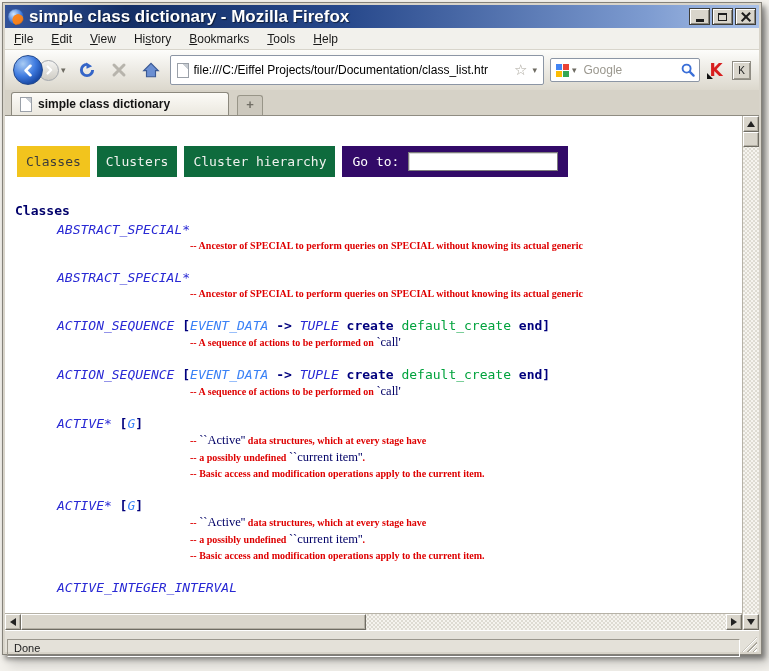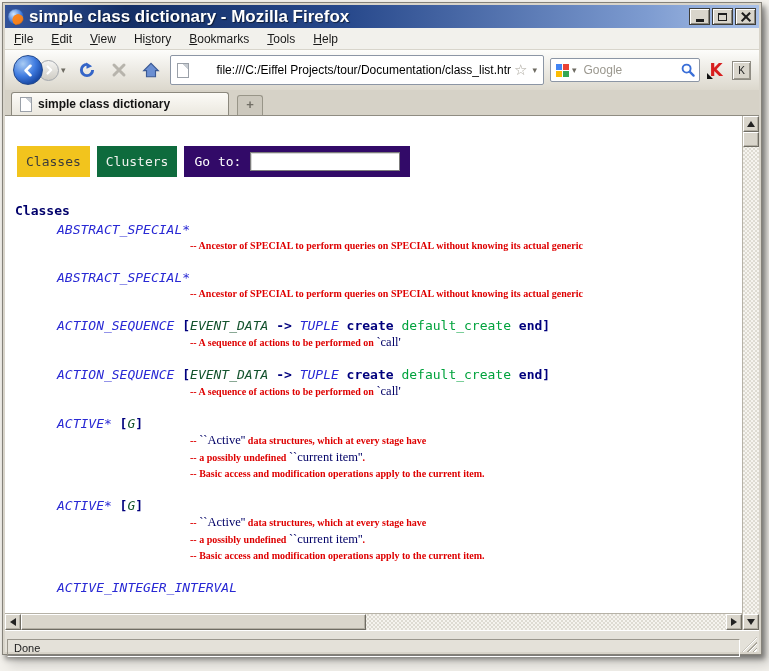--- a/index.html
+++ b/index.html
@@ -54,21 +54,21 @@
   .back-btn { width:30px; height:30px; border-radius:50%; border:1px solid #23498c; z-index:2;
     background:radial-gradient(circle at 32% 28%, #a9ccf4 0%, #3f7be0 45%, #1a4aa6 75%, #123a86 100%);
     display:flex; align-items:center; justify-content:center; }
   .fwd-btn { width:21px; height:21px; border-radius:50%; border:1px solid #a3a7ad; margin-left:-5px; z-index:1;
     background:linear-gradient(#f4f4f2,#cfccc4);
     display:flex; align-items:center; justify-content:center; }
   .caret { color:#6e6b62; font-size:9px; line-height:1; padding:0 2px; font-family:"DejaVu Sans",sans-serif; }
   .tool-ic { width:26px; height:26px; display:flex; align-items:center; justify-content:center; }
 
   .urlbar { flex:1; height:24px; background:#fff; border:1px solid #8c96a5; border-radius:2px;
-    display:flex; align-items:center; padding:14px 4px; min-width:0;text-align:right; }
+    display:flex; align-items:center; padding:14px 4px; min-width:0; }
   .page-icon { width:12px; height:15px; background:#fff; border:1px solid #9aa0a8; flex:0 0 auto;
     background-image:linear-gradient(225deg,#c7ccd2 0 4px,transparent 4px); margin:0 5px 0 2px; }
   .url-text { flex:1; font-size:12px; color:#000; white-space:nowrap; overflow:hidden; }
   .star { color:#aaa69c; font-size:15px; line-height:1; padding:0 3px; font-family:"DejaVu Sans",sans-serif; }
 
   .searchbox { width:150px; height:24px; background:#fff; border:1px solid #8c96a5; border-radius:2px;
     display:flex; align-items:center; padding:0 4px; flex:0 0 auto; }
   .search-placeholder { flex:1; color:#9b988f; font-size:12px; padding-left:5px; }
 
   .kasp { position:relative; width:20px; height:20px; color:#d71f1f; font-weight:bold; font-size:17px;
@@ -109,21 +109,21 @@
   .goto-input { width:150px; height:19px; border:1px solid #7c7c7c; background:#fff;
     box-shadow: inset 1px 1px 0 rgba(0,0,0,.15); outline:none; font-size:12px; padding:0 3px; }
 
   .section-title { margin:26px 0 0 10px; color:#00006b; font-weight:bold; font-size:13px; line-height:16px; }
 
   #class-list { margin-top:2px; }
   .entry { margin-bottom:15px; }
   .entry-name { padding-left:52px; font-size:13px; line-height:17px; white-space:pre; }
   .comment-line { padding-left:185px; font-size:10px; line-height:16px; white-space:pre;font-family:Liberation Serif, serif; }
   .seg-link    { color:#2929d4; font-style:italic; }
-  .seg-generic { color:#14532d; font-style:italic; }
+  .seg-generic { color:#3b82f6; font-style:italic; }
   .seg-keyword { color:#00007d; font-weight:bold; }
   .seg-feature { color:#00a23c; }
   .seg-comment { color:#de0000; font-weight:bold; }
   .seg-quoted  { color:#000066; font-size:12.5px; font-weight:normal; }
 
   
   .checker {
     background-color:#f6f4ef;
     background-image:
       linear-gradient(45deg,#dedbd2 25%,transparent 25%,transparent 75%,#dedbd2 75%),
@@ -254,20 +254,21 @@
       <div class="newtab">+</div>
     </div>
 
     <div class="client">
 
       <div class="page">
 
         <div class="btn-row">
           <a class="pbtn pbtn-classes">Classes</a>
           <a class="pbtn pbtn-green">Clusters</a>
+          <a class="pbtn pbtn-green">Cluster hierarchy</a>
           <span class="goto">
             <span>Go to:</span>
             <input class="goto-input" style="">
           </span>
         </div>
 
         <div class="section-title">Classes</div>
         <div id="class-list">
             <div class="entry">
               <div class="entry-name"><span class="seg-link">ABSTRACT_SPECIAL</span><span class="seg-link">*</span></div>

